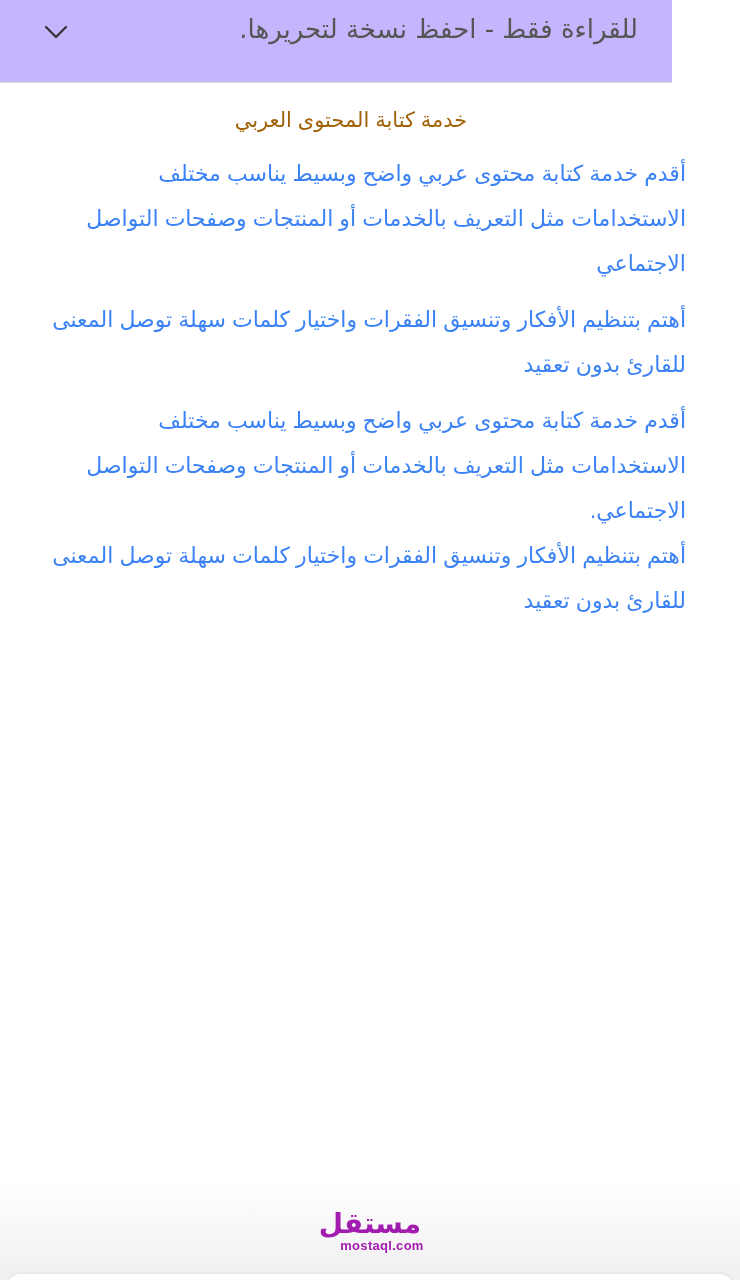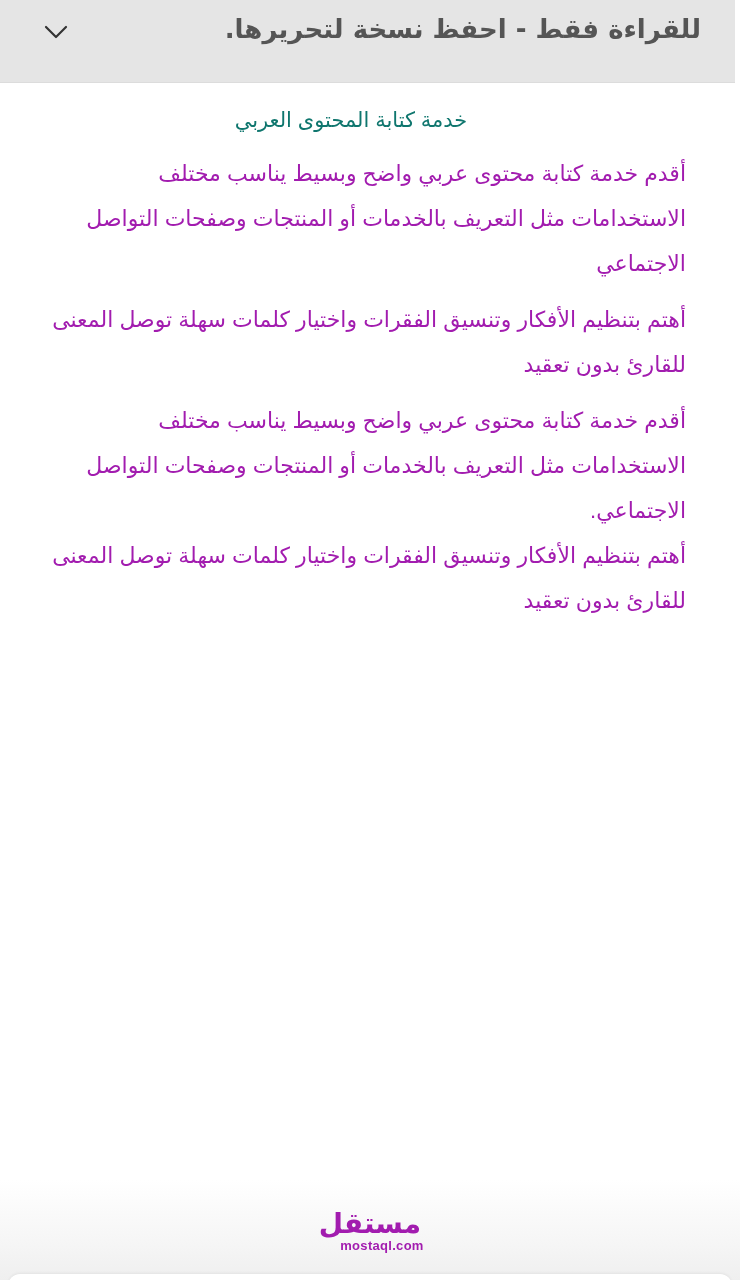--- a/index.html
+++ b/index.html
@@ -10,25 +10,24 @@
       overflow: hidden;
     }
     body {
       position: relative;
       font-family: "Liberation Sans", "DejaVu Sans", sans-serif;
       color: #111111;
     }
     .banner {
       position: absolute;
       top: 0; left: 0;
-      width: 735px;
+      width: 672px;
       height: 83px;
-      background: #e5e5e5;
+      background: #c4b5fd;
       border-bottom: 1px solid #dcdcdc;
-      font-weight: bold;
     }
     .banner-text {
       position: absolute;
       right: 34px;
       top: 14px;
       direction: rtl;
       font-size: 26px;
       color: #555555;
       font-family: "DejaVu Sans", sans-serif;
       line-height: 30px;
@@ -47,26 +46,26 @@
       right: 54px;
       width: 640px;
       direction: rtl;
       text-align: right;
     }
     .doc-title {
       text-align: center;
       font-size: 21px;
       line-height: 40px;
       margin-right: 30px;
-      color: #0f766e;
+      color: #a16207;
     }
     .para {
       font-size: 22px;
       line-height: 45px;
-      color: #a21caf;
+      color: #3b82f6;
     }
     .para.gap { margin-top: 11px; }
     .footer {
       position: absolute;
       left: 0; right: 0;
       bottom: 0;
       height: 100px;
       background: linear-gradient(to bottom, rgba(255,255,255,0) 0%, #f6f6f6 60%, #efefef 100%);
     }
     .logo {

